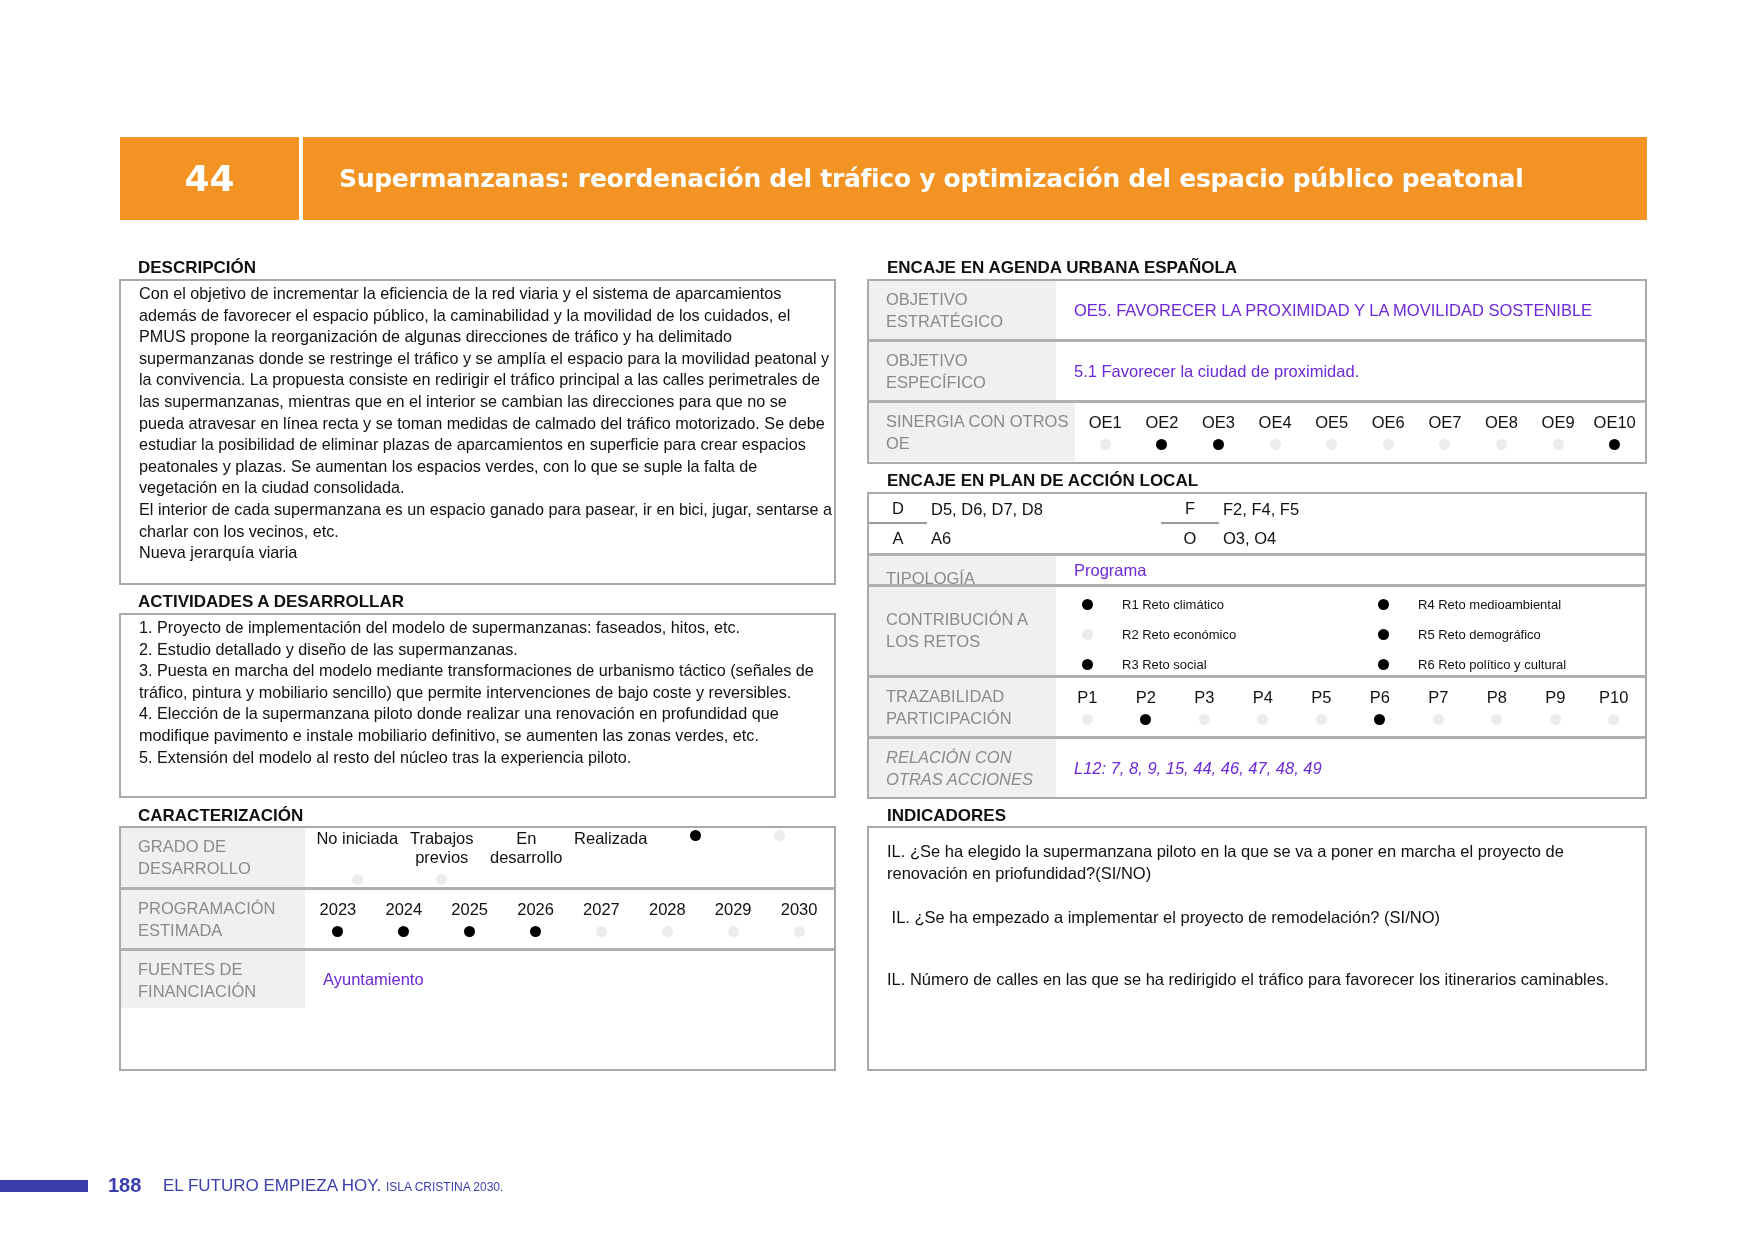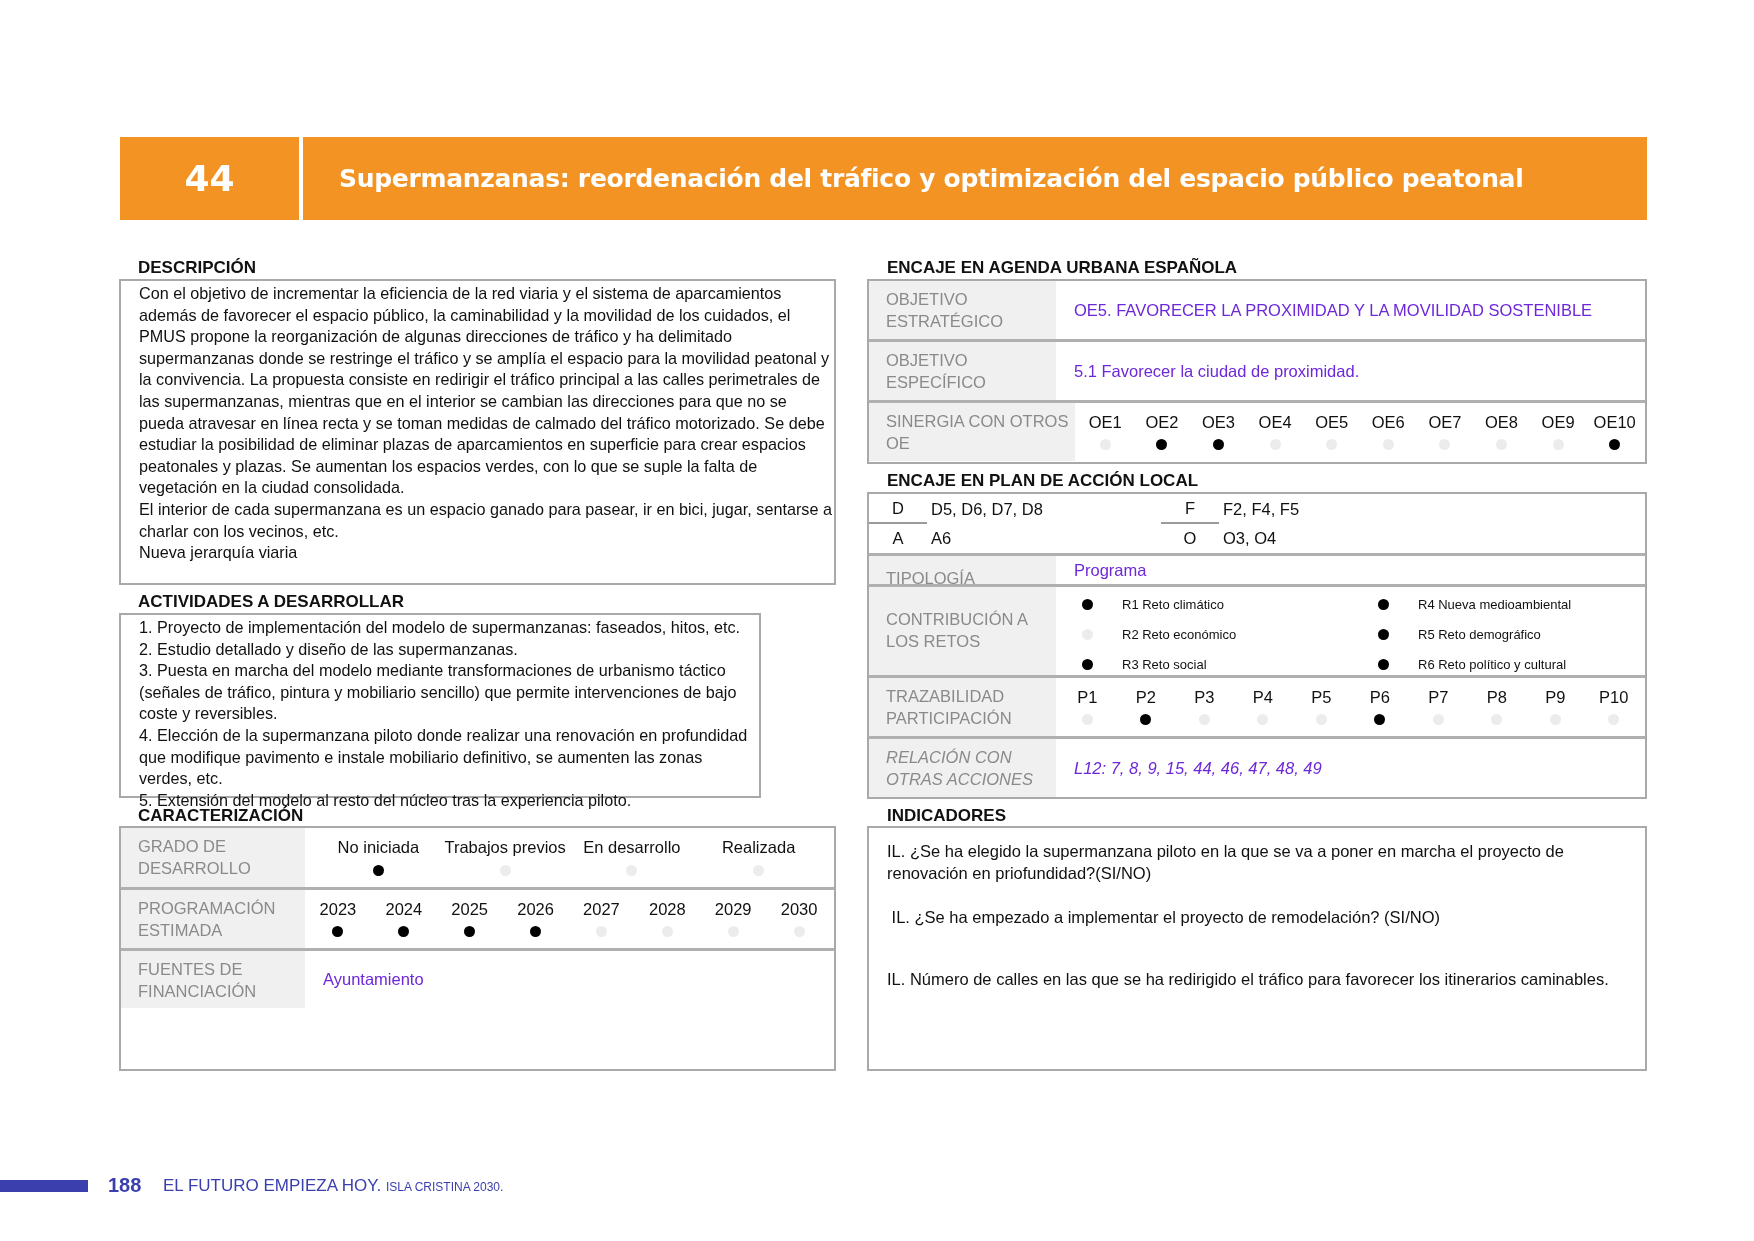--- a/index.html
+++ b/index.html
@@ -57,33 +57,33 @@
 </div>
 
 <div class="sec-title" style="left:138px; top:258px;">DESCRIPCIÓN</div>
 <div class="box text-box" style="left:119px; top:279px; width:717px; height:306px;">
   <p>Con el objetivo de incrementar la eficiencia de la red viaria y el sistema de aparcamientos además de favorecer el espacio público, la caminabilidad y la movilidad de los cuidados, el PMUS propone la reorganización de algunas direcciones de tráfico y ha delimitado supermanzanas donde se restringe el tráfico y se amplía el espacio para la movilidad peatonal y la convivencia. La propuesta consiste en redirigir el tráfico principal a las calles perimetrales de las supermanzanas, mientras que en el interior se cambian las direcciones para que no se pueda atravesar en línea recta y se toman medidas de calmado del tráfico motorizado. Se debe estudiar la posibilidad de eliminar plazas de aparcamientos en superficie para crear espacios peatonales y plazas. Se aumentan los espacios verdes, con lo que se suple la falta de vegetación en la ciudad consolidada.
 El interior de cada supermanzana es un espacio ganado para pasear, ir en bici, jugar, sentarse a charlar con los vecinos, etc.
 Nueva jerarquía viaria</p>
 </div>
 
 <div class="sec-title" style="left:138px; top:592px;">ACTIVIDADES A DESARROLLAR</div>
-<div class="box text-box" style="left:119px; top:613px; width:642px; height:185px; padding-right:8px;">
+<div class="box text-box" style="left:119px; top:613px; width:717px; height:185px; padding-right:8px;">
   <div>1. Proyecto de implementación del modelo de supermanzanas: faseados, hitos, etc.</div>
   <div>2. Estudio detallado y diseño de las supermanzanas.</div>
   <div>3. Puesta en marcha del modelo mediante transformaciones de urbanismo táctico (señales de tráfico, pintura y mobiliario sencillo) que permite intervenciones de bajo coste y reversibles.</div>
   <div>4. Elección de la supermanzana piloto donde realizar una renovación en profundidad que modifique pavimento e instale mobiliario definitivo, se aumenten las zonas verdes, etc.</div>
   <div>5. Extensión del modelo al resto del núcleo tras la experiencia piloto.</div>
 </div>
 
 <div class="sec-title" style="left:138px; top:806px;">CARACTERIZACIÓN</div>
 <div class="box" style="left:119px; top:826px; width:717px; height:245px;">
   <div class="trow" style="height:62px;">
     <div class="tlabel" style="width:184px;">GRADO DE DESARROLLO</div>
-    <div class="dots-grid" id="grado-grid" style="grid-template-columns: repeat(4, 1fr); padding: 0 12px 0 10px;">
+    <div class="dots-grid" id="grado-grid" style="grid-template-columns: repeat(6, 1fr); padding: 0 12px 0 10px;">
         <div class="lbl">No iniciada</div>
         <div class="lbl">Trabajos previos</div>
         <div class="lbl">En desarrollo</div>
         <div class="lbl">Realizada</div>
         <div class="dot-cell">
           <span class="dot on"></span>
         </div>
         <div class="dot-cell">
           <span class="dot"></span>
         </div>
@@ -216,21 +216,21 @@
   <div class="trow" style="height:91px;">
     <div class="tlabel" style="width:187px; padding-top:22px;">CONTRIBUCIÓN A LOS RETOS</div>
     <div class="retos" id="retos-grid">
         <div class="dcell">
           <span class="dot on"></span>
         </div>
         <div class="rlabel">R1 Reto climático</div>
         <div class="dcell">
           <span class="dot on"></span>
         </div>
-        <div class="rlabel">R4 Nueva medioambiental</div>
+        <div class="rlabel">R4 Reto medioambiental</div>
         <div class="dcell">
           <span class="dot"></span>
         </div>
         <div class="rlabel">R2 Reto económico</div>
         <div class="dcell">
           <span class="dot on"></span>
         </div>
         <div class="rlabel">R5 Reto demográfico</div>
         <div class="dcell">
           <span class="dot on"></span>

